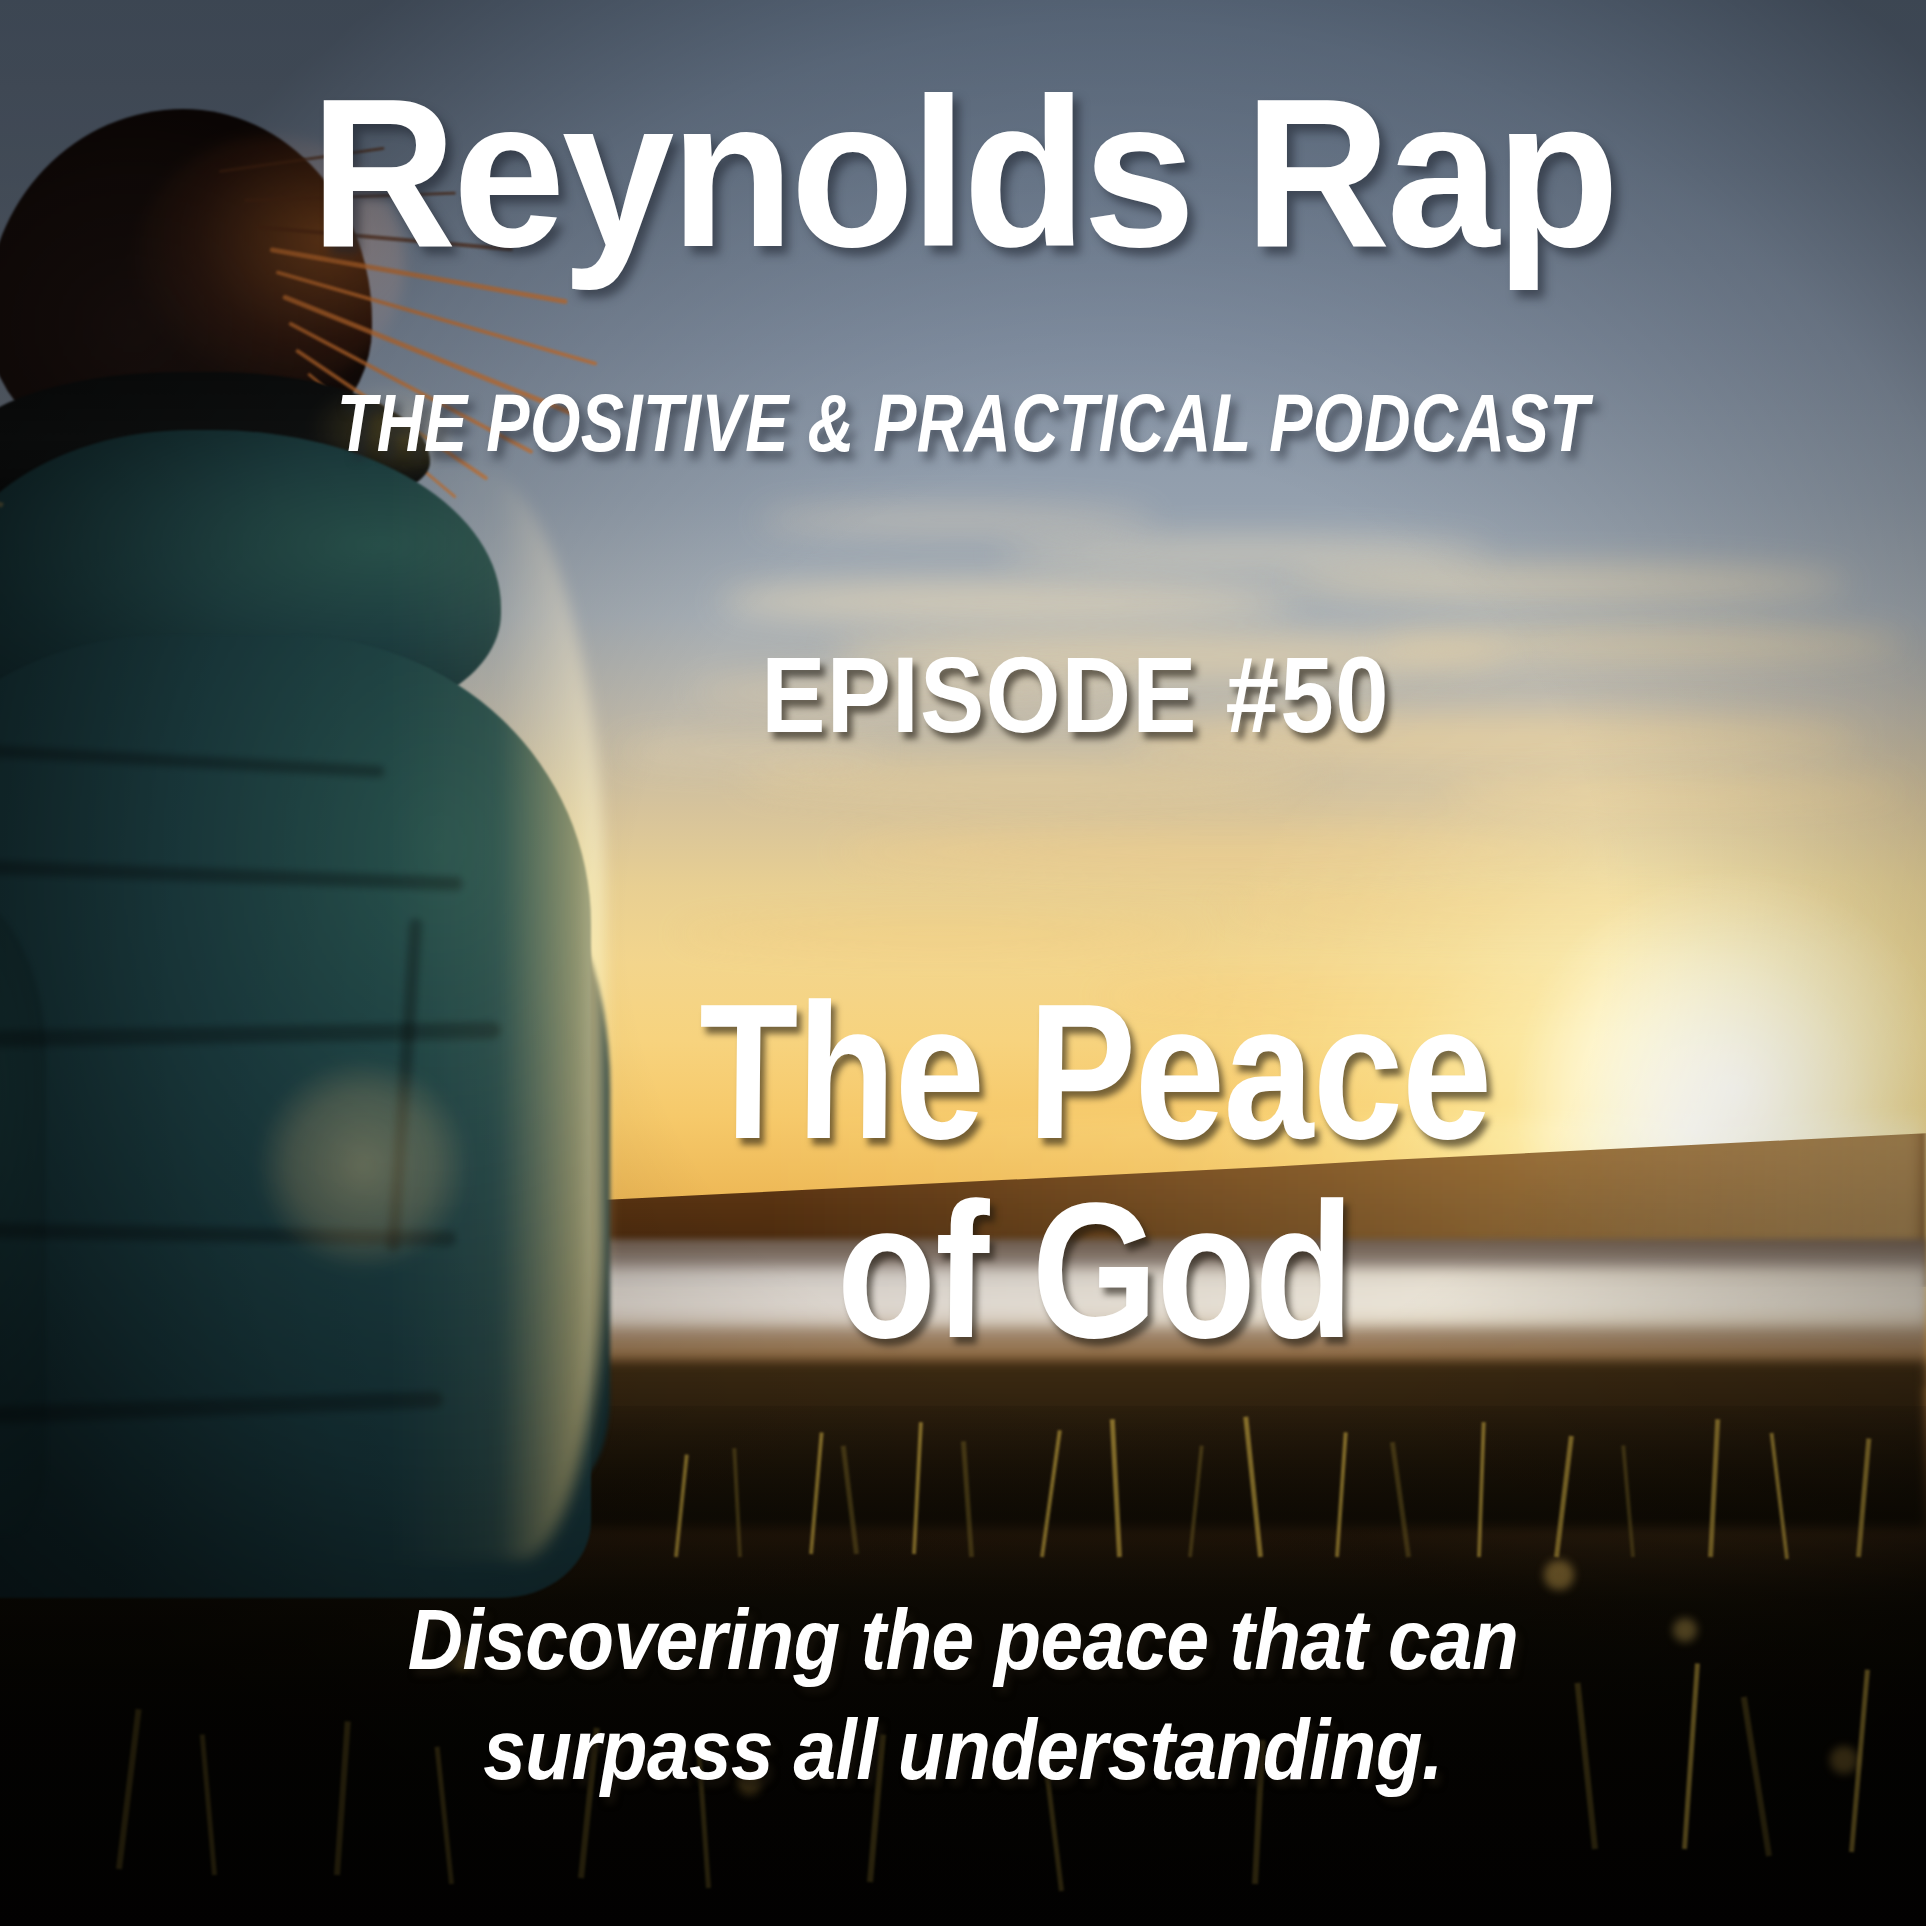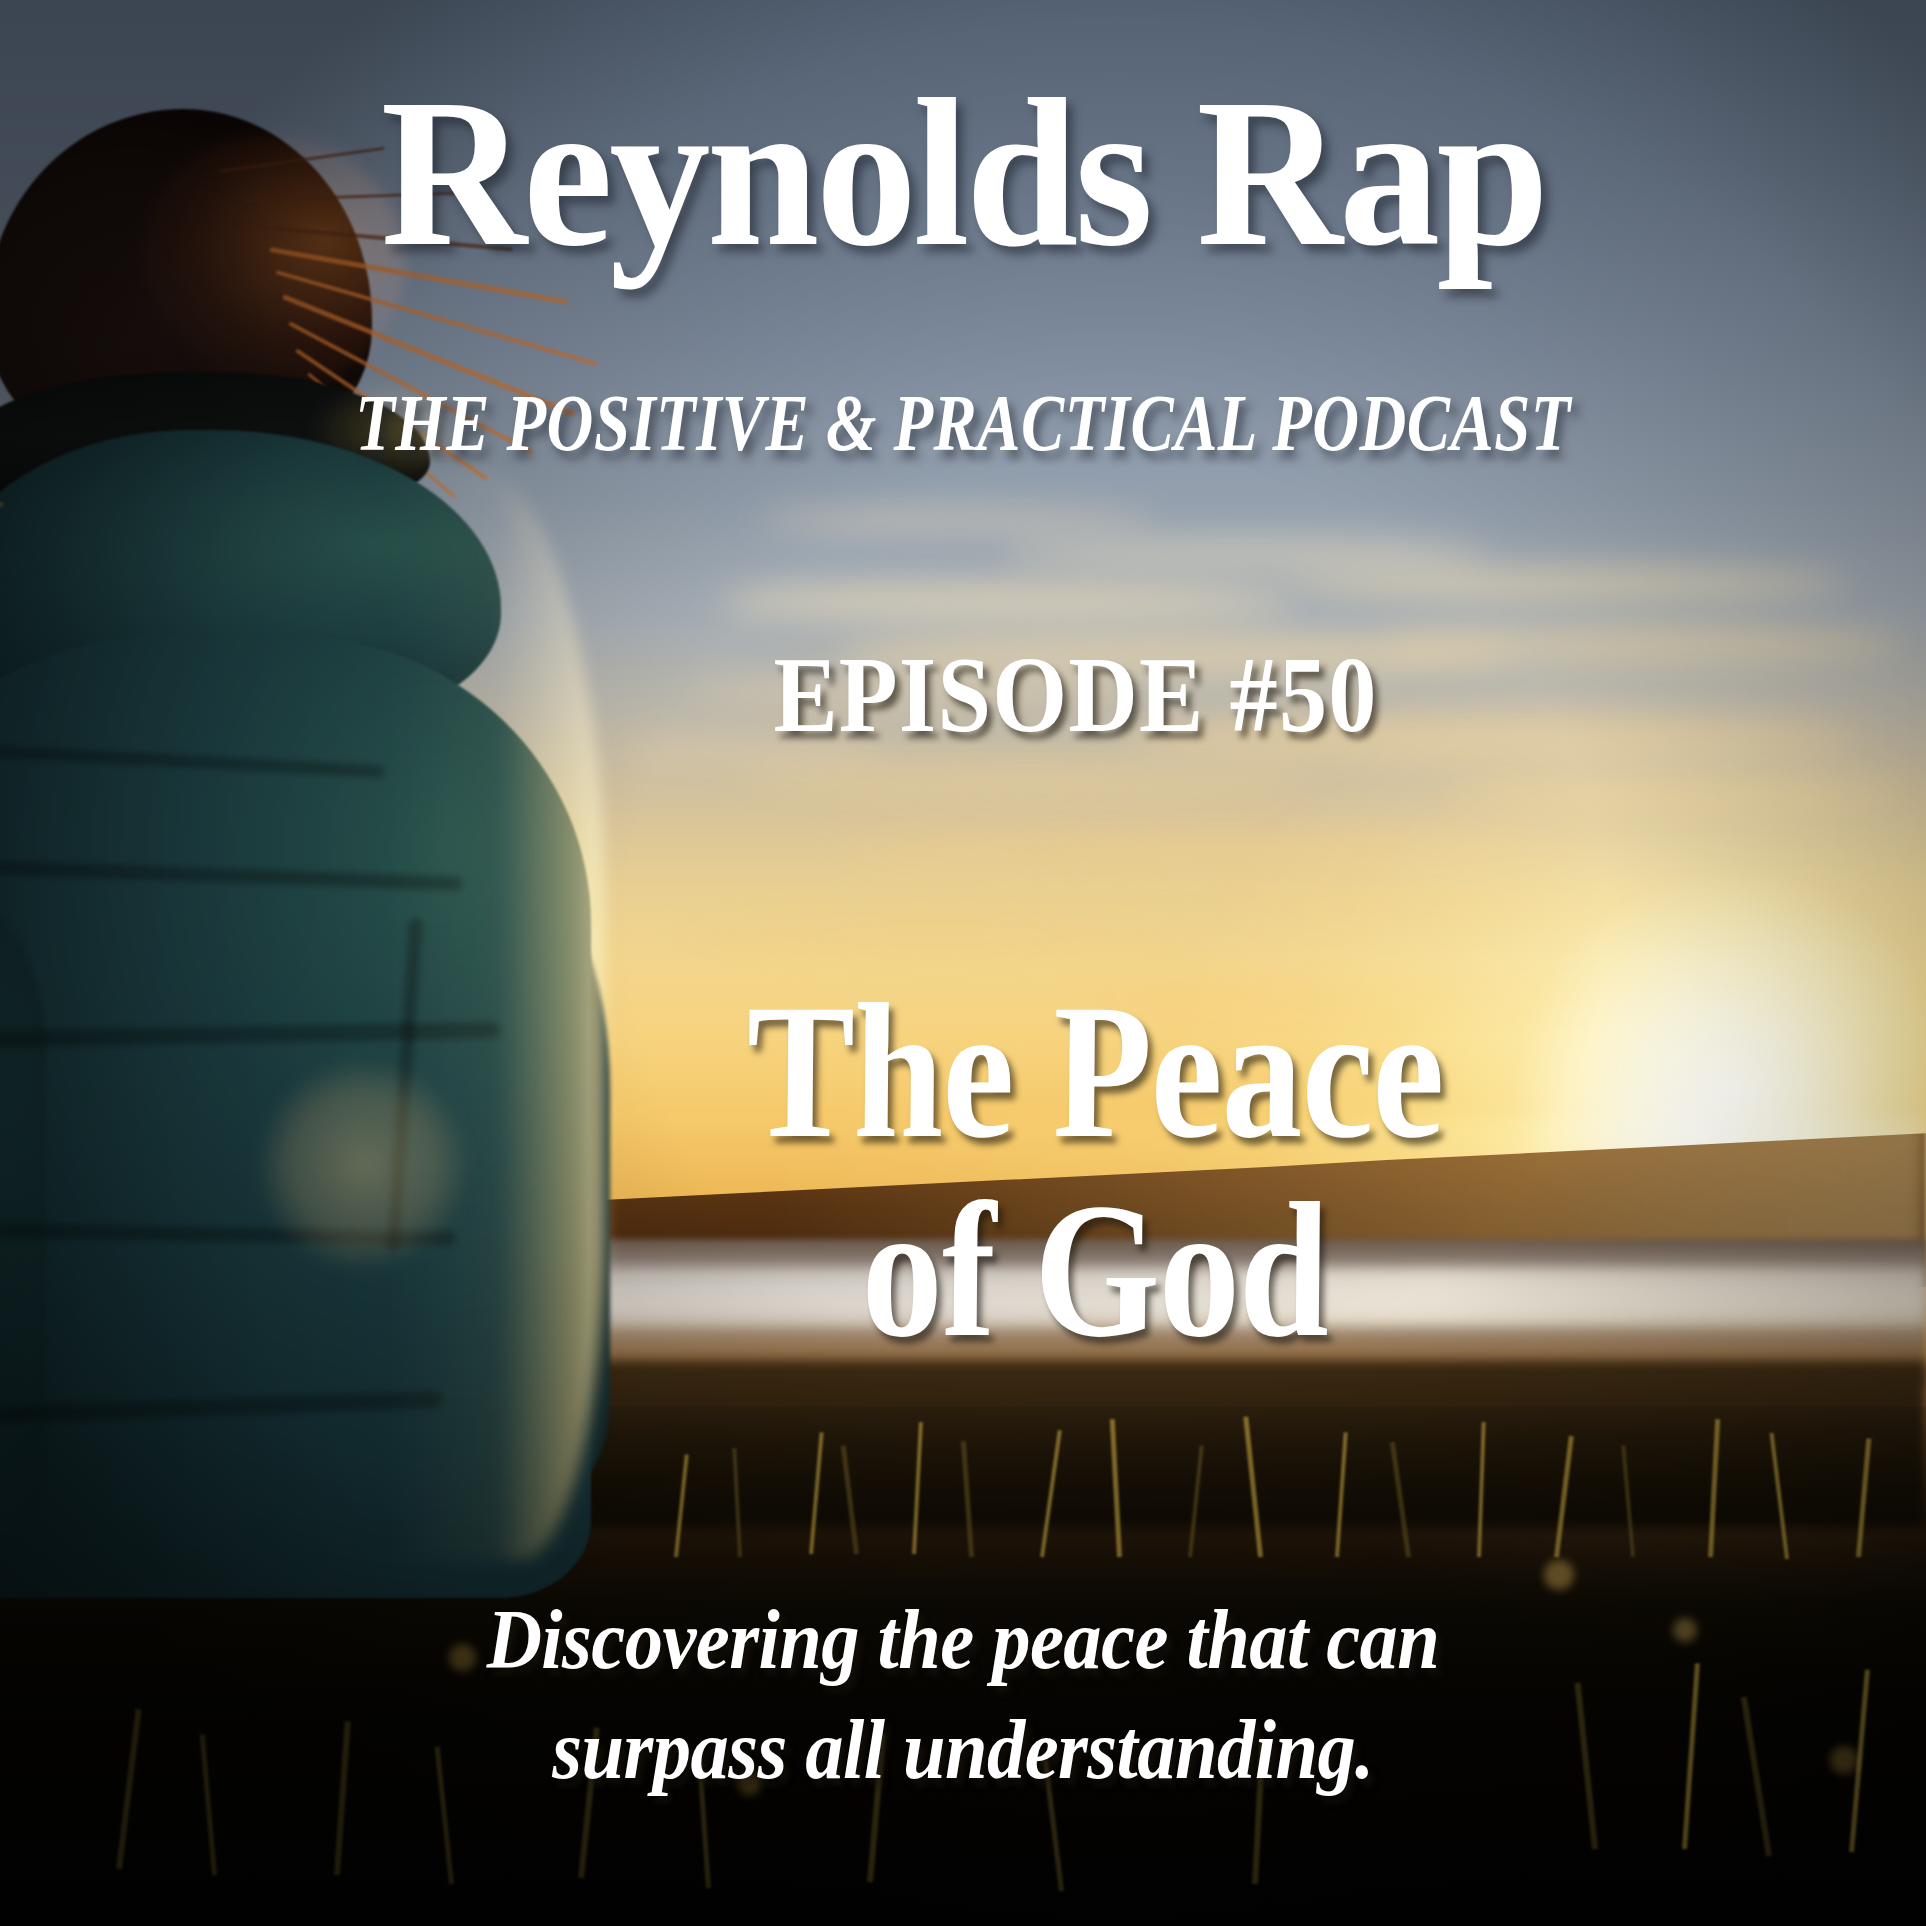--- a/index.html
+++ b/index.html
@@ -2,21 +2,21 @@
 <html style="font-size:10.3px"><head>
 <meta charset="utf-8">
 <style>
   html,body{margin:0;padding:0;background:#000;}
   *{box-sizing:border-box;}
 
   #poster{
     position:relative;
     width:1926px;height:1926px;
     overflow:hidden;
-    font-family:Liberation Serif, serif;
+    font-family:Liberation Sans, sans-serif;
     background:#a16207;
   }
 
   
   .layer{position:absolute;inset:0;}
 
   
   .sky{
     background:
       linear-gradient(to bottom,

